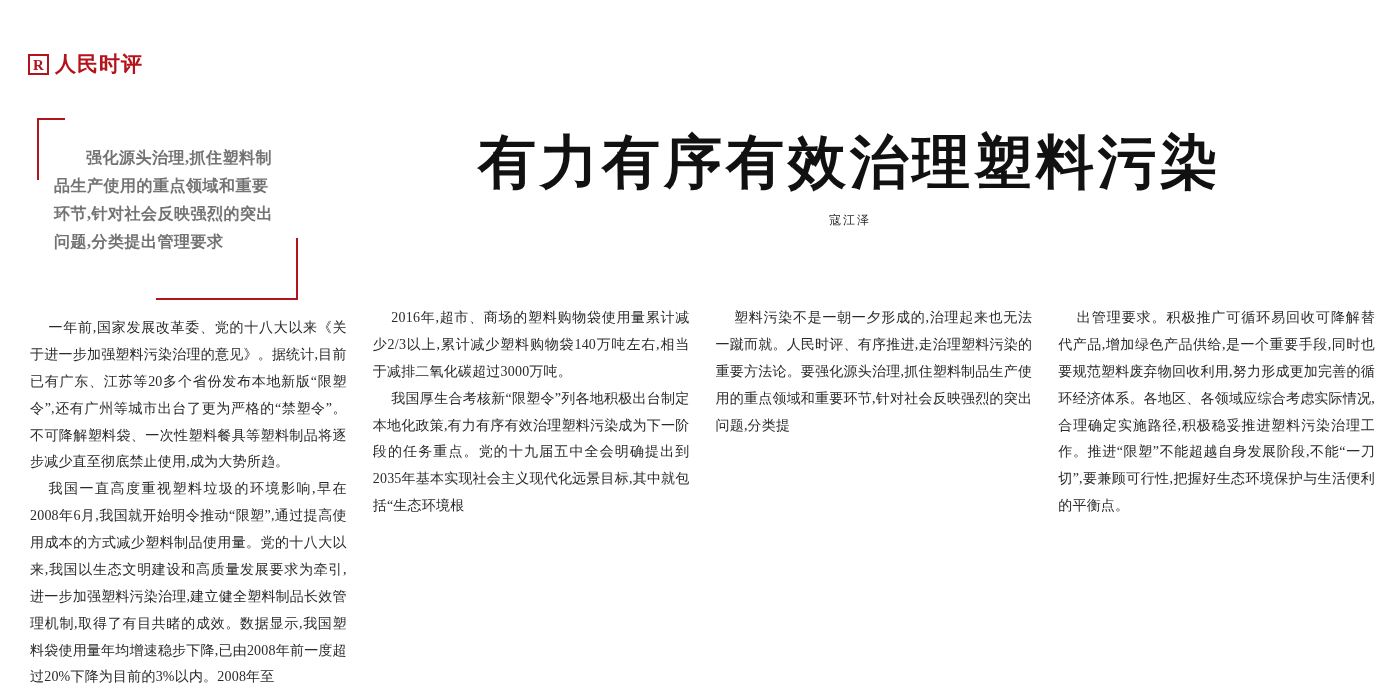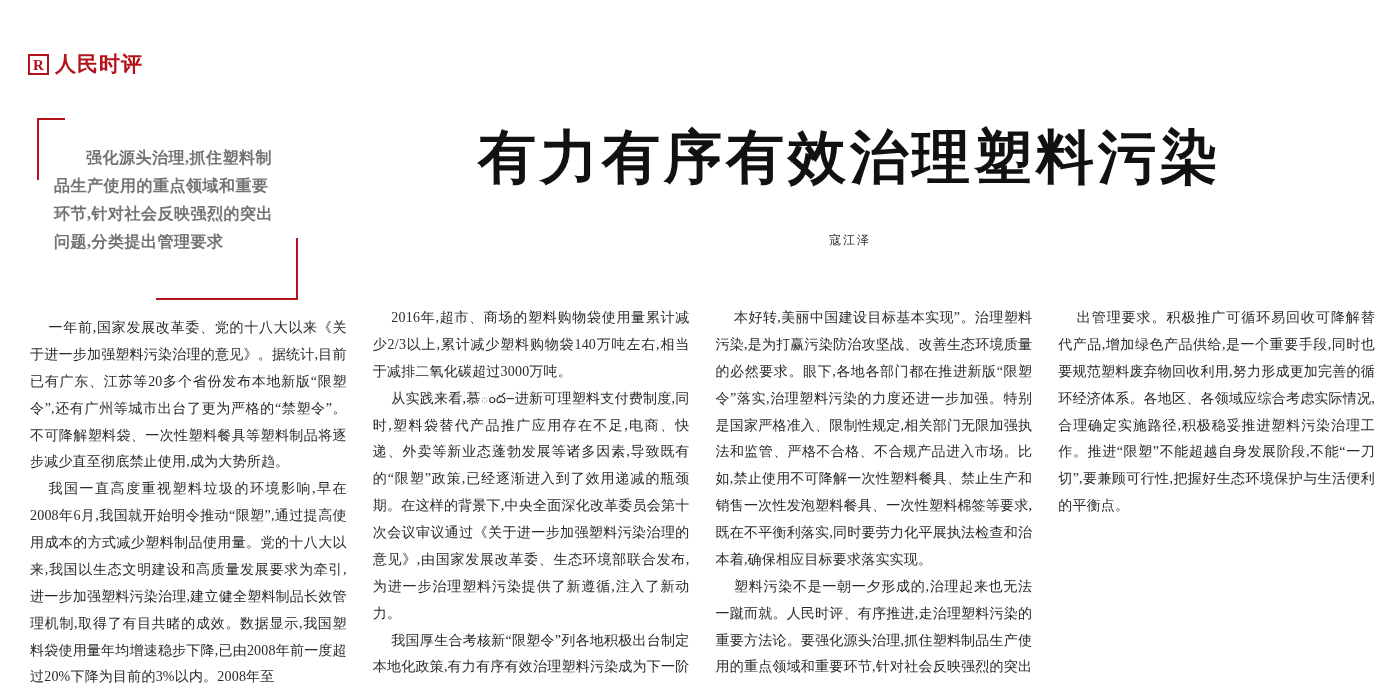--- a/index.html
+++ b/index.html
@@ -57,25 +57,25 @@
     left: 330px;
     top: 130px;
     width: 1040px;
     text-align: center;
   }
   .headline {
     font-size: 58px;
     font-weight: bold;
     letter-spacing: 4px;
     color: #111111;
-    font-family: Liberation Mono, monospace;
+    font-family: Liberation Sans, sans-serif;
     line-height: 1.1;
   }
   .byline {
-    margin-top: 38px;
+    margin-top: 18px;
     font-size: 12px;
     color: #2b2b2b;
     letter-spacing: 2px;
   }
 
   
   .pullquote {
     position: absolute;
     left: 30px;
     top: 118px;
@@ -168,25 +168,23 @@
     <div class="byline">寇江泽</div>
   </div>
 
   <div class="columns">
     <div class="col first">
       <p>一年前,国家发展改革委、党的十八大以来《关于进一步加强塑料污染治理的意见》。据统计,目前已有广东、江苏等20多个省份发布本地新版“限塑令”,还有广州等城市出台了更为严格的“禁塑令”。不可降解塑料袋、一次性塑料餐具等塑料制品将逐步减少直至彻底禁止使用,成为大势所趋。</p>
       <p>我国一直高度重视塑料垃圾的环境影响,早在2008年6月,我国就开始明令推动“限塑”,通过提高使用成本的方式减少塑料制品使用量。党的十八大以来,我国以生态文明建设和高质量发展要求为牵引,进一步加强塑料污染治理,建立健全塑料制品长效管理机制,取得了有目共睹的成效。数据显示,我国塑料袋使用量年均增速稳步下降,已由2008年前一度超过20%下降为目前的3%以内。2008年至</p>
     </div>
     <div class="col">
       <p>2016年,超市、商场的塑料购物袋使用量累计减少2/3以上,累计减少塑料购物袋140万吨左右,相当于减排二氧化碳超过3000万吨。</p>
-      <p>从实践来看,慕ంద౼进新可理塑料支付费制度,同时,塑料袋替代产品推广应用存在不足,电商、快递、外卖等新业态蓬勃发展等诸多因素,导致既有的“限塑”政策,已经逐渐进入到了效用递减的瓶颈期。在这样的背景下,中央全面深化改革委员会第十次会议审议通过《关于进一步加强塑料污染治理的意见》,由国家发展改革委、生态环境部联合发布,为进一步治理塑料污染提供了新遵循,注入了新动力。</p>
       <p>我国厚生合考核新“限塑令”列各地积极出台制定本地化政策,有力有序有效治理塑料污染成为下一阶段的任务重点。党的十九届五中全会明确提出到2035年基本实现社会主义现代化远景目标,其中就包括“生态环境根</p>
     </div>
     <div class="col">
-      <p>本好转,美丽中国建设目标基本实现”。治理塑料污染,是为打赢污染防治攻坚战、改善生态环境质量的必然要求。眼下,各地各部门都在推进新版“限塑令”落实,治理塑料污染的力度还进一步加强。特别是国家严格准入、限制性规定,相关部门无限加强执法和监管、严格不合格、不合规产品进入市场。比如,禁止使用不可降解一次性塑料餐具、禁止生产和销售一次性发泡塑料餐具、一次性塑料棉签等要求,既在不平衡利落实,同时要劳力化平展执法检查和治本着,确保相应目标要求落实实现。</p>
       <p>塑料污染不是一朝一夕形成的,治理起来也无法一蹴而就。人民时评、有序推进,走治理塑料污染的重要方法论。要强化源头治理,抓住塑料制品生产使用的重点领域和重要环节,针对社会反映强烈的突出问题,分类提</p>
     </div>
     <div class="col">
       <p>出管理要求。积极推广可循环易回收可降解替代产品,增加绿色产品供给,是一个重要手段,同时也要规范塑料废弃物回收利用,努力形成更加完善的循环经济体系。各地区、各领域应综合考虑实际情况,合理确定实施路径,积极稳妥推进塑料污染治理工作。推进“限塑”不能超越自身发展阶段,不能“一刀切”,要兼顾可行性,把握好生态环境保护与生活便利的平衡点。</p>
     </div>
   </div>
 
 </div>
 
 </body></html>

